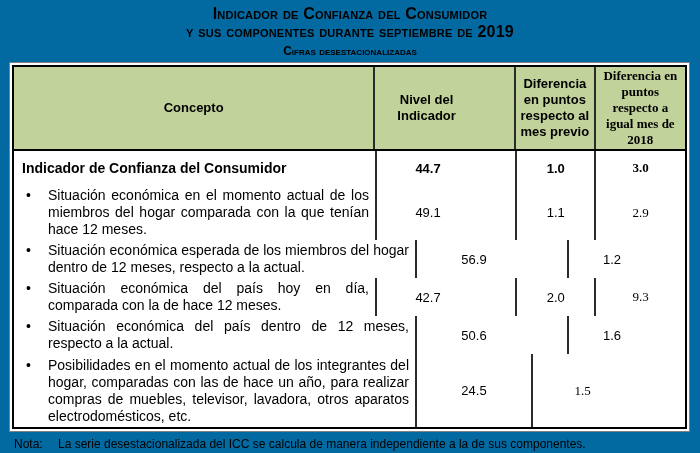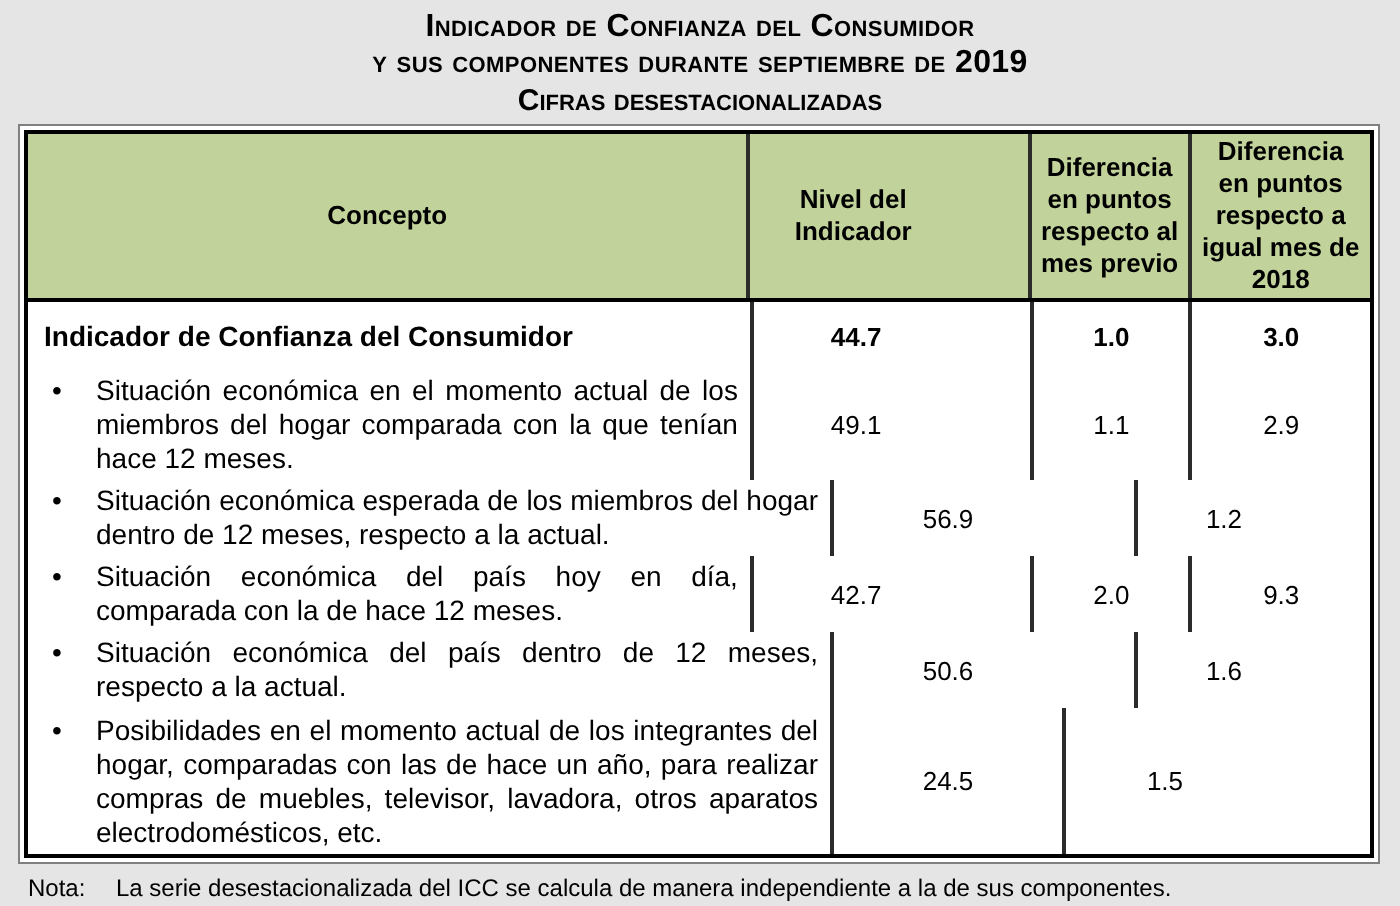--- a/index.html
+++ b/index.html
@@ -6,40 +6,40 @@
     margin: 0;
     padding: 0;
     background: #ffffff;
     font-family: "Liberation Sans", "DejaVu Sans", sans-serif;
     color: #000000;
   }
   .page {
     position: relative;
     width: 700px;
     height: 453px;
-    background: #e5e5e5;
+    background: #0369a1;
     overflow: hidden;
   }
 
   
   .title-block {
     text-align: center;
     padding-top: 5px;
     line-height: 18px;
   }
   .title-line {
     font-weight: bold;
     font-variant: small-caps;
     font-size: 16px;
     letter-spacing: 0.2px;
   }
   .subtitle {
     font-weight: bold;
     font-variant: small-caps;
-    font-size: 15px;
+    font-size: 12px;
     margin-top: 1px;
   }
 
   
   .table-frame {
     margin: 2px 0 0 9px;
     width: 681px;
     border: 1px solid #808080;
     padding: 2px;
     box-sizing: border-box;
@@ -65,21 +65,21 @@
     text-align: center;
     font-weight: bold;
     font-size: 13px;
     line-height: 16px;
     height: 82px;
     padding: 2px 4px;
   }
   .col-concept { width: 401px; }
   .col-nivel   { width: 116px; }
   .col-mes     { width: 88px; margin-left: 36px; }
-  .col-2018    { width: 101px; }
+  .col-2018    { width: 101px; font-family: Liberation Serif, serif; }
   .th + .th, .td + .td { border-left: 2px solid #2b2b2b; }
 
   
   .trow { display: flex; }
   .td {
     box-sizing: border-box;
     display: flex;
     align-items: center;
   }
   .td-concept {

